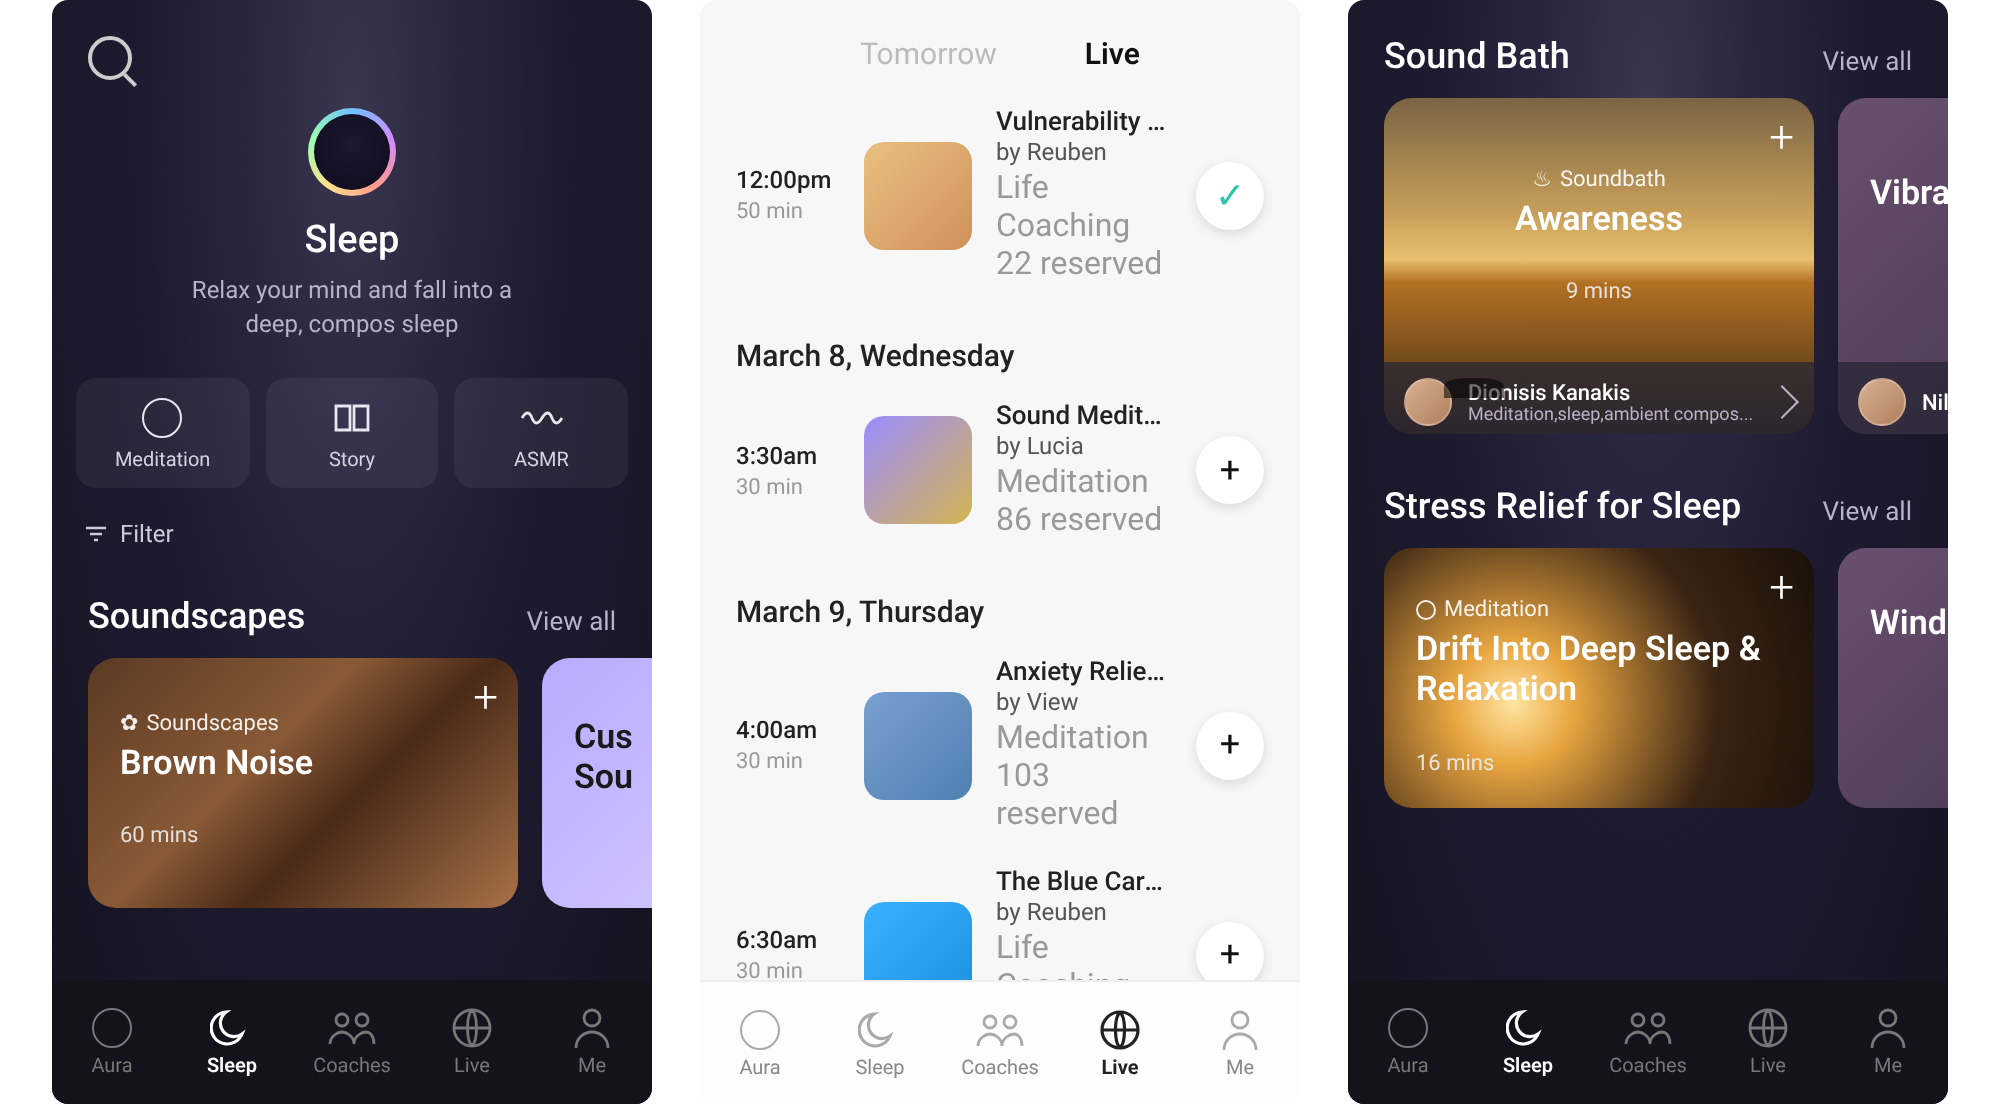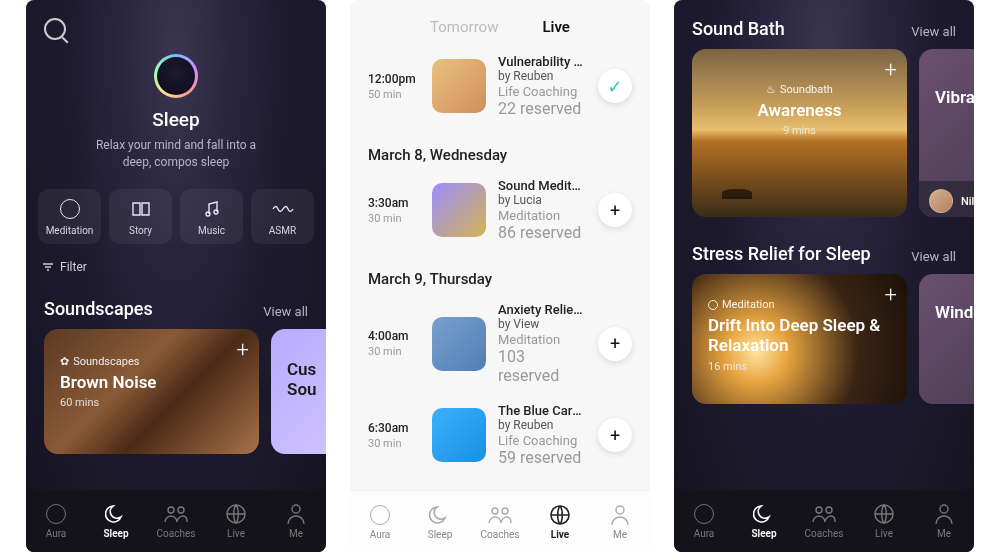--- a/index.html
+++ b/index.html
@@ -23,21 +23,21 @@
 .filter-row{padding:6px 16px;color:#cfcbd9;font-size:12px;display:flex;align-items:center;gap:6px}
 
 .sec-head{display:flex;justify-content:space-between;align-items:flex-end;padding:18px 18px 10px 18px}
 .sec-title{color:#fff;font-size:18px;font-weight:500}
 .view-all{color:#b8b3c9;font-size:13px}
 .card-row{display:flex;gap:12px;padding:0 18px;overflow:hidden}
 .card{width:215px;min-width:215px;height:125px;border-radius:14px;position:relative;padding:26px 16px 0 16px;overflow:hidden}
 .card-plus{position:absolute;top:8px;right:10px;color:#fff;font-size:22px;font-weight:300}
 .card-tag{color:#fff;font-size:11px;opacity:.9;display:flex;align-items:center;gap:4px}
 .card-title{color:#fff;font-size:17px;font-weight:600;margin-top:4px;line-height:1.2}
-.card-dur{color:#eee;font-size:11px;margin-top:4px;opacity:.9}
+.card-dur{color:#eee;font-size:11px;margin-top:19px;opacity:.9}
 .brown-img{background:linear-gradient(135deg,#5a3a24 0%,#8a5a36 40%,#4a2a18 60%,#a87248 100%)}
 .purple-card{background:linear-gradient(135deg,#b8aaff,#e0d7ff);color:#222}
 .purple-card .card-title{color:#1a1a1a}
 
 
 .coach-bar{position:absolute;left:0;right:0;bottom:-4px;background:rgba(40,38,52,.75);display:flex;align-items:center;gap:8px;padding:8px 10px;height:40px}
 .av{width:24px;height:24px;border-radius:50%;background:linear-gradient(135deg,#d8b090,#b08060);border:1px solid rgba(255,255,255,.2);flex-shrink:0}
 .coach-name{color:#fff;font-size:11px;font-weight:500}
 .coach-sub{color:#b8b3c9;font-size:9px;white-space:nowrap;overflow:hidden;text-overflow:ellipsis}
 
@@ -62,21 +62,21 @@
 .s2-list{padding:0 18px;height:calc(100% - 62px - 48px);overflow:hidden}
 .date-h{font-size:15px;font-weight:500;color:#222;margin:14px 0 10px 0}
 .row{display:flex;align-items:center;gap:12px;padding:4px 0 14px 0}
 .time-col{width:52px}
 .time{font-size:12px;color:#222;font-weight:500}
 .dur{font-size:11px;color:#999;margin-top:2px}
 .thumb{width:54px;height:54px;border-radius:10px;flex-shrink:0}
 .info{flex:1;min-width:0}
 .ev-title{font-size:13px;color:#222;font-weight:500;white-space:nowrap;overflow:hidden;text-overflow:ellipsis}
 .ev-by{font-size:12px;color:#555}
-.ev-cat{font-size:13px;color:#999;margin-top:1px}
+.ev-cat{font-size:16px;color:#999;margin-top:1px}
 .ev-res{font-size:16px;color:#999}
 .act-btn{width:34px;height:34px;border-radius:50%;background:#fff;box-shadow:0 2px 6px rgba(0,0,0,.12);display:flex;align-items:center;justify-content:center;flex-shrink:0;font-size:18px;color:#111}
 .act-btn.check{color:#29c7ac}
 
 
 .s3-body{height:calc(100% - 62px);overflow:hidden}
 .sunset-img{background:linear-gradient(180deg,#7a6444 0%,#c9a05a 35%,#e8c070 48%,#b37022 55%,#3a2a18 100%);position:relative}
 .sunset-img::after{content:"";position:absolute;left:30px;bottom:18px;width:30px;height:10px;background:rgba(0,0,0,.55);border-radius:40% 40% 0 0}
 .candle-img{background:radial-gradient(circle at 30% 60%,#ffe4a0 0%,#e8a540 18%,#3a2414 60%,#1a1008 100%)}
 .card.tall{height:168px;padding-top:34px}
@@ -105,30 +105,20 @@
     <div class="cat">
       <div class="cat-ic">
           <svg width="20" height="16" viewBox="0 0 20 16" fill="none" stroke="#e9e6f0" stroke-width="1.4">
             <path d="M2 2h7v12H2zM11 2h7v12h-7zM9 2v12M11 2v12"></path>
           </svg>
         </div>
       <div class="cat-lab">Story</div>
     </div>
     <div class="cat">
       <div class="cat-ic">
-          <svg width="18" height="18" viewBox="0 0 18 18" fill="none" stroke="#e9e6f0" stroke-width="1.4">
-            <path d="M6 14V4l8-2v10"></path>
-            <circle cx="5" cy="14" r="2"></circle>
-            <circle cx="13" cy="12" r="2"></circle>
-          </svg>
-        </div>
-      <div class="cat-lab">Music</div>
-    </div>
-    <div class="cat">
-      <div class="cat-ic">
           <svg width="22" height="12" viewBox="0 0 22 12" fill="none" stroke="#e9e6f0" stroke-width="1.4">
             <path d="M1 6q3-5 5 0t5 0 5 0 5 0"></path>
           </svg>
         </div>
       <div class="cat-lab">ASMR</div>
     </div>
   </div>
   <div class="filter-row">
     <svg width="12" height="10" viewBox="0 0 12 10" stroke="#cfcbd9" stroke-width="1.3">
         <path d="M1 2h10M3 5h6M5 8h2"></path>
@@ -321,20 +311,28 @@
       <div class="card tall sunset-img">
         <div class="card-plus">+</div>
         <div style="text-align:center">
           <div class="card-tag" style="justify-content:center">
               <span class="leaf">♨</span>
               <span>Soundbath</span>
             </div>
           <div class="card-title">Awareness</div>
           <div class="card-dur">9 mins</div>
         </div>
+        <div class="coach-bar">
+          <div class="av"></div>
+          <div style="min-width:0;flex:1">
+            <div class="coach-name">Dionisis Kanakis</div>
+            <div class="coach-sub">Meditation,sleep,ambient compos...</div>
+          </div>
+          <span class="s-chev"></span>
+        </div>
       </div>
       <div class="card tall dark-card">
         <div class="card-title" style="text-align:left">Vibrat</div>
         <div class="coach-bar">
           <div class="av"></div>
           <div class="coach-name">Nila</div>
         </div>
       </div>
     </div>
     <div class="sec-head" style="padding-top:26px">

